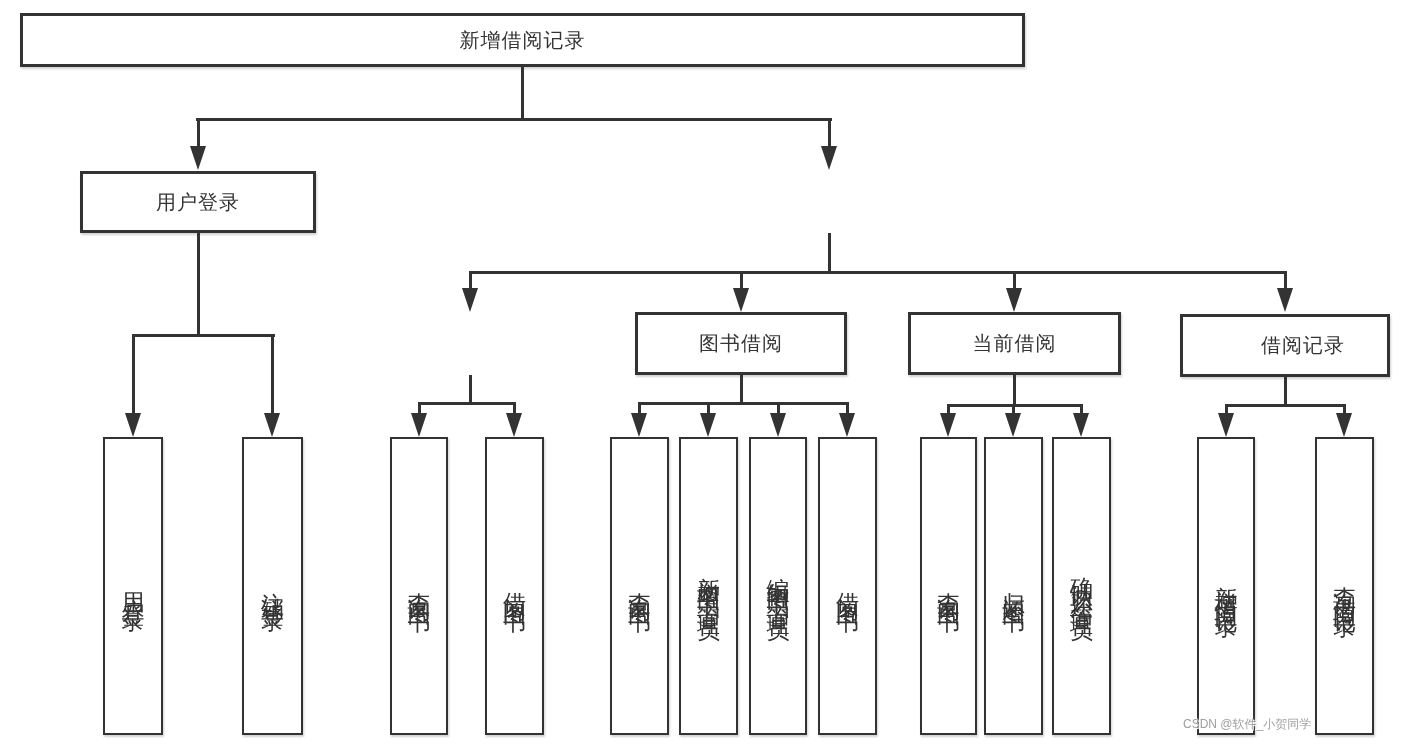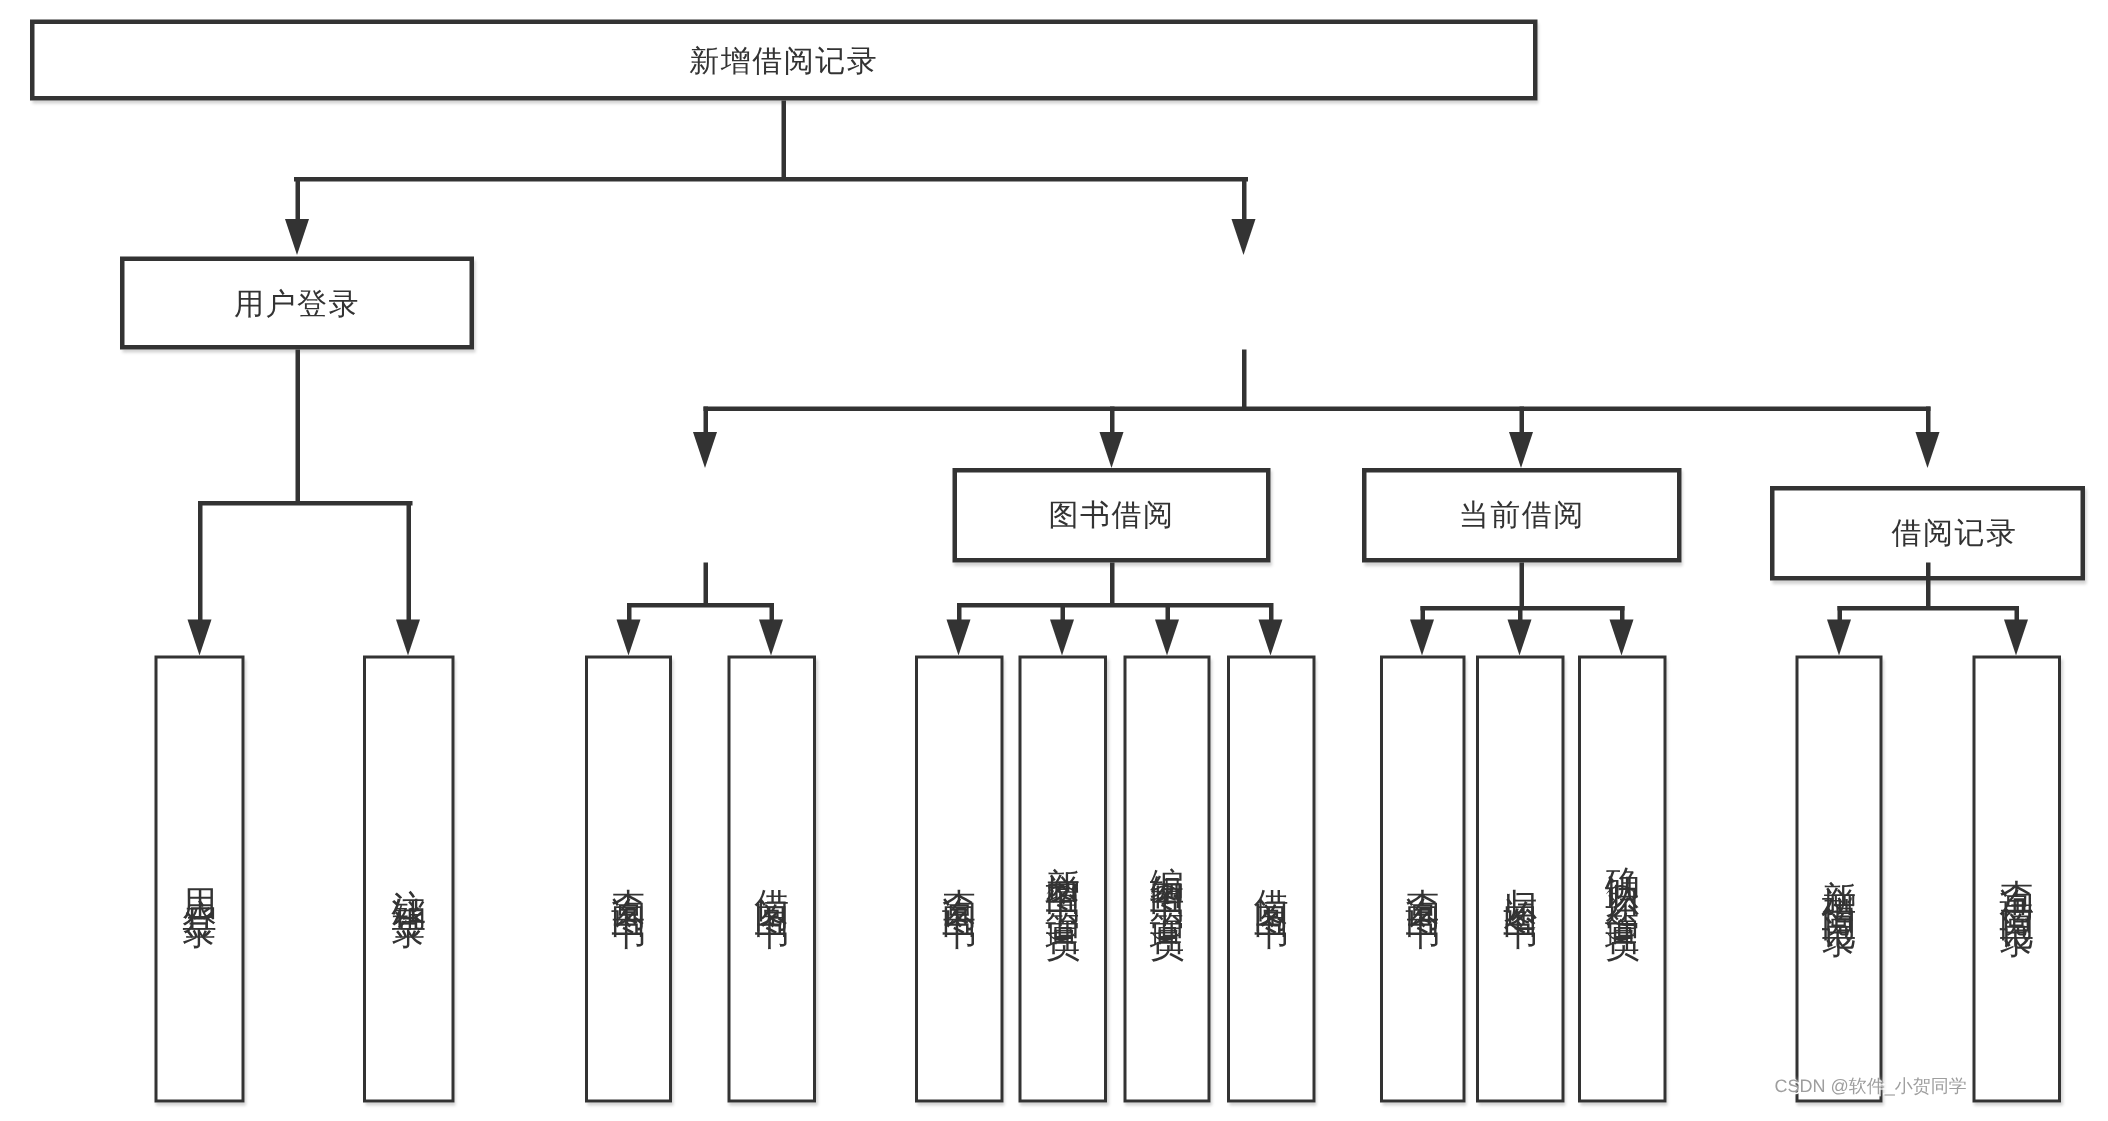--- a/index.html
+++ b/index.html
@@ -94,21 +94,21 @@
   <div class="arrow" style="left:1006px; top:288px;"></div>
   <div class="line vline" style="left:1284px; top:271px; height:18px;"></div>
   <div class="arrow" style="left:1277px; top:288px;"></div>
 
   <div class="node" style="left:635px; top:312px; width:212px; height:63px;text-align:center;">
     <span class="hlabel">图书借阅</span>
   </div>
   <div class="node" style="left:908px; top:312px; width:213px; height:63px;">
     <span class="hlabel">当前借阅</span>
   </div>
-  <div class="node" style="left:1180px; top:324px; width:210px; height:63px;padding-left:36px;">
+  <div class="node" style="left:1180px; top:314px; width:210px; height:63px;padding-left:36px;">
     <span class="hlabel">借阅记录</span>
   </div>
 
   <div class="line vline" style="left:469px; top:375px; height:29px;"></div>
   <div class="line hline" style="left:418px; top:402px; width:98px;"></div>
   <div class="line vline" style="left:418px; top:402px; height:12px;"></div>
   <div class="arrow" style="left:411px; top:413px;"></div>
   <div class="line vline" style="left:513px; top:402px; height:12px;"></div>
   <div class="arrow" style="left:506px; top:413px;"></div>
 

